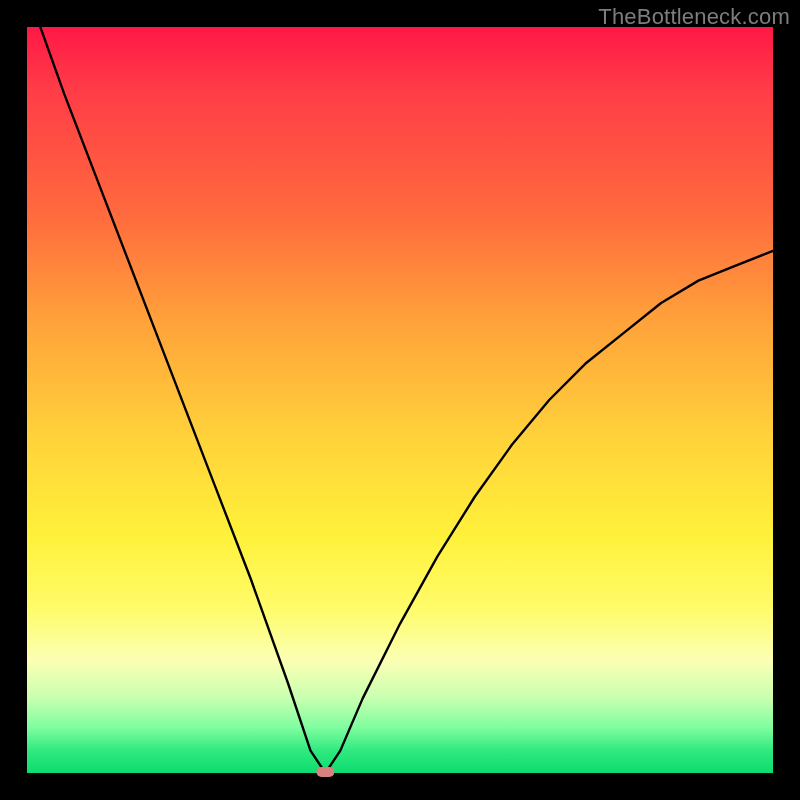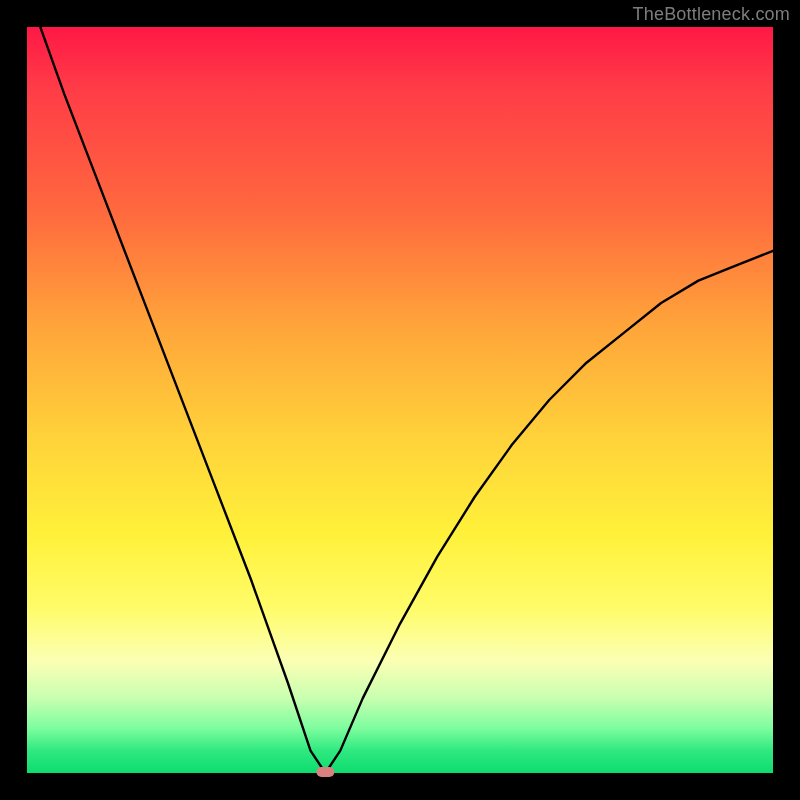--- a/index.html
+++ b/index.html
@@ -40,21 +40,21 @@
       #7dfd9e 94%,
       #2fe980 97%,
       #0ddc6e 100%
     );
   }
   .watermark {
     position: absolute;
     top: 4px;
     right: 10px;
     color: #7d7d7d;
-    font-size: 18px;
+    font-size: 22px;
     font-weight: 500;
     letter-spacing: 0.2px;
     user-select: none;
     text-align: center;
   }
   svg.curve {
     position: absolute;
     left: 0;
     top: 0;
     width: 746px;

